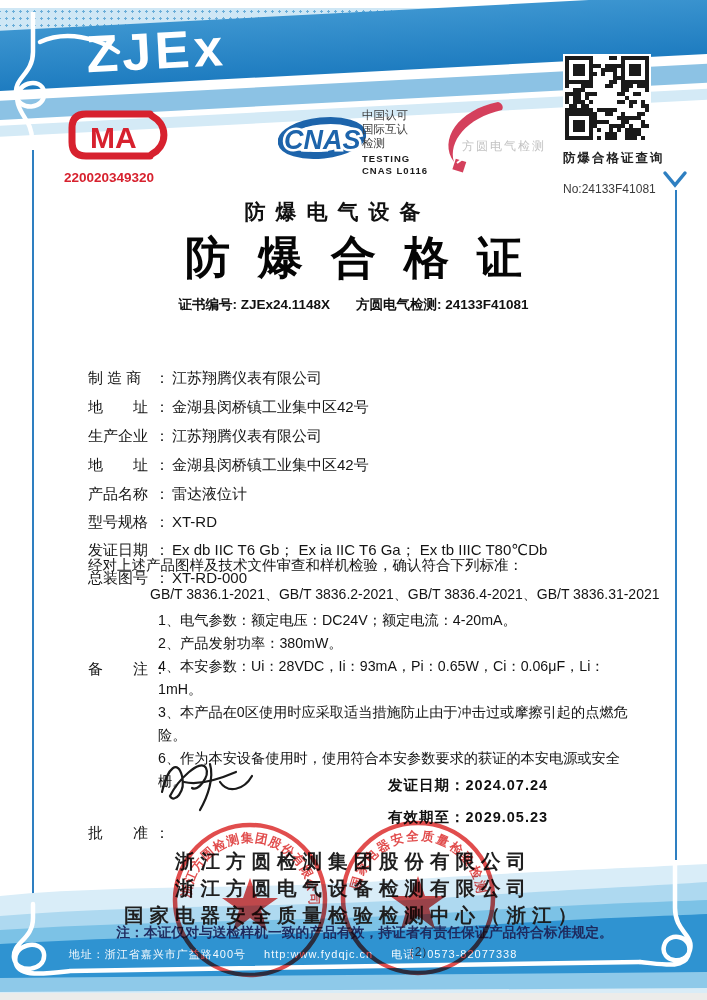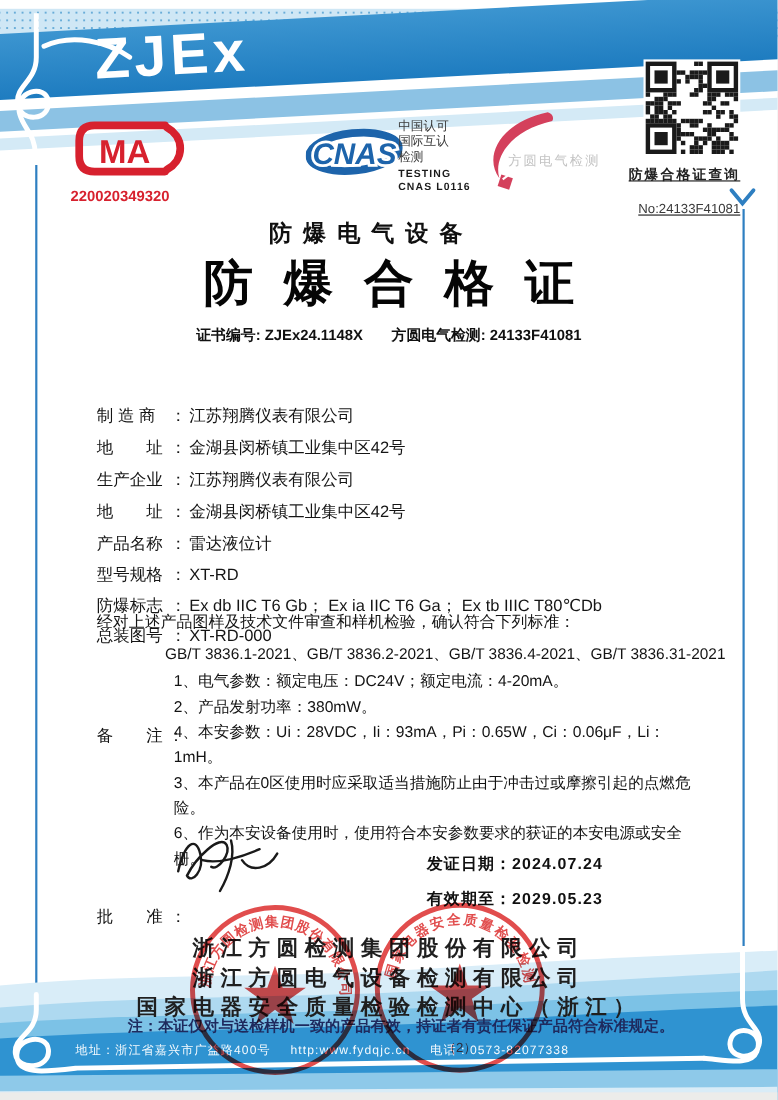--- a/index.html
+++ b/index.html
@@ -28,21 +28,21 @@
   .ilac{position:absolute;left:184px;top:106px;width:76px;height:76px;border:2px dotted #9cc0da;
         border-radius:50%;display:flex;align-items:center;justify-content:center;}
   .ilac-inner{border:1px dashed #b7d2e4;border-radius:50%;width:62px;height:62px;
         display:flex;align-items:center;justify-content:center;}
   .ilac-text{color:#2f6db0;font-weight:bold;font-size:14px;letter-spacing:0;}
   .cnas{position:absolute;left:278px;top:112px;}
   .cnas-desc{position:absolute;left:362px;top:108px;font-size:11.5px;line-height:14px;color:#3a3a3a;}
   .cnas-sub{font-weight:bold;color:#1b1b1b;font-size:9.5px;letter-spacing:1px;margin-top:3px;line-height:12px;}
   .fy-logo{position:absolute;left:424px;top:96px;}
   .fy-text{position:absolute;left:462px;top:138px;color:#c3c3c3;font-size:12px;letter-spacing:2px;white-space:nowrap;}
-  .qr-wrap{position:absolute;left:563px;top:54px;width:110px;text-align:right;text-decoration:underline;}
+  .qr-wrap{position:absolute;left:563px;top:54px;width:110px;text-align:left;}
   .qr-cap{font-size:12.5px;color:#222;font-weight:bold;letter-spacing:2px;margin-top:4px;}
   .qr-no{font-size:12px;color:#3a3a3a;margin-top:15px;}
 
   
   .subtitle{position:absolute;left:0;width:665px;top:198px;text-align:center;font-size:21px;
      font-weight:bold;letter-spacing:10px;padding-left:10px;box-sizing:border-box;color:#101010;}
   .maintitle{position:absolute;left:0;width:707px;top:228px;text-align:center;font-size:45px;
      font-weight:bold;letter-spacing:28px;padding-left:28px;box-sizing:border-box;color:#050505;}
   .certline{position:absolute;left:0;width:707px;top:296px;text-align:center;font-size:13.5px;
      font-weight:600;color:#111;}
@@ -305,21 +305,21 @@
   <div class="certline">
     <span>证书编号: ZJEx24.1148X</span><span class="gap"></span><span>方圆电气检测: 24133F41081</span>
   </div>
 
   <div class="frow" style="top:321px"><span class="flabel">制 造 商</span><span class="fsep">：</span><span>江苏翔腾仪表有限公司</span></div>
   <div class="frow" style="top:350px"><span class="flabel">地　　址</span><span class="fsep">：</span><span>金湖县闵桥镇工业集中区42号</span></div>
   <div class="frow" style="top:379px"><span class="flabel">生产企业</span><span class="fsep">：</span><span>江苏翔腾仪表有限公司</span></div>
   <div class="frow" style="top:408px"><span class="flabel">地　　址</span><span class="fsep">：</span><span>金湖县闵桥镇工业集中区42号</span></div>
   <div class="frow" style="top:437px"><span class="flabel">产品名称</span><span class="fsep">：</span><span>雷达液位计</span></div>
   <div class="frow" style="top:465px"><span class="flabel">型号规格</span><span class="fsep">：</span><span>XT-RD</span></div>
-  <div class="frow" style="top:493px"><span class="flabel">防爆标志</span><span class="fsep">：</span><span>Ex db IIC T6 Gb； Ex ia IIC T6 Ga； Ex tb IIIC T80℃Db</span></div>
+  <div class="frow" style="top:493px"><span class="flabel">发证日期</span><span class="fsep">：</span><span>Ex db IIC T6 Gb； Ex ia IIC T6 Ga； Ex tb IIIC T80℃Db</span></div>
   <div class="frow" style="top:521px"><span class="flabel">总装图号</span><span class="fsep">：</span><span>XT-RD-000</span></div>
 
   <div class="statement">经对上述产品图样及技术文件审查和样机检验，确认符合下列标准：</div>
   <div class="standards">GB/T 3836.1-2021、GB/T 3836.2-2021、GB/T 3836.4-2021、GB/T 3836.31-2021</div>
   <div class="rem-label"><span class="flabel">备　　注</span><span class="fsep">：</span></div>
   <div class="remarks">
     <div>1、电气参数：额定电压：DC24V；额定电流：4-20mA。</div>
     <div>2、产品发射功率：380mW。</div>
     <div>4、本安参数：Ui：28VDC，Ii：93mA，Pi：0.65W，Ci：0.06μF，Li：1mH。</div>
     <div>3、本产品在0区使用时应采取适当措施防止由于冲击过或摩擦引起的点燃危险。</div>

